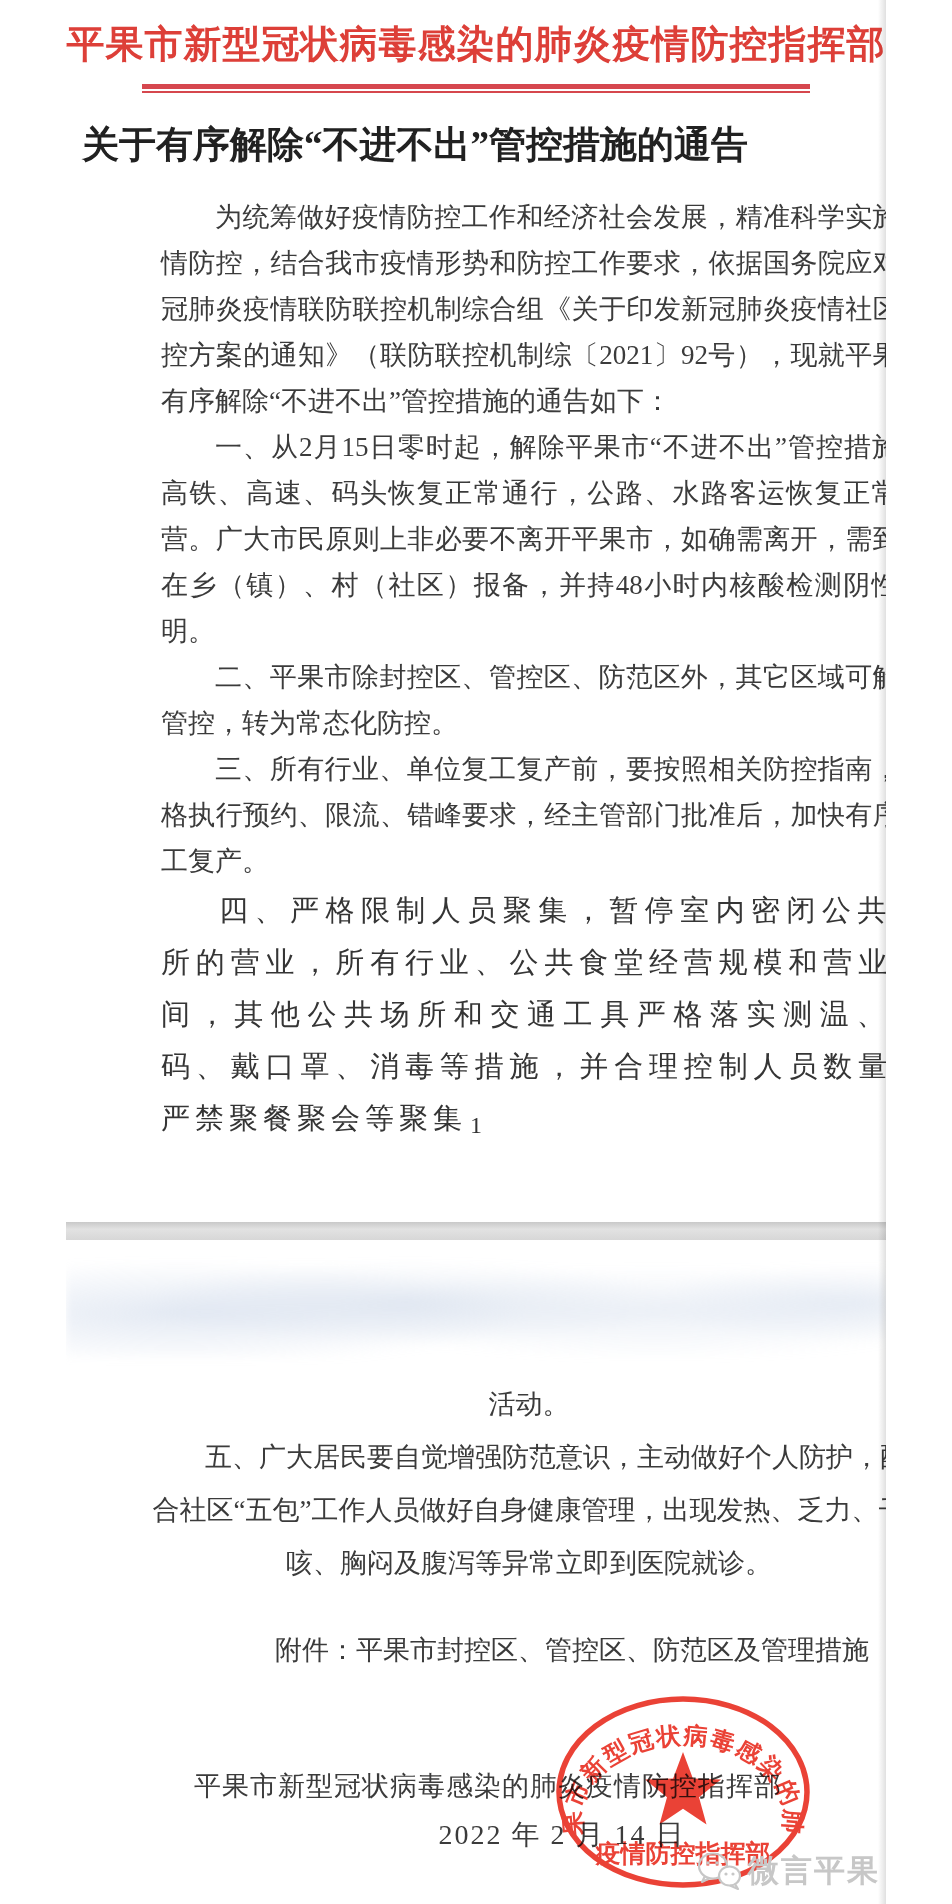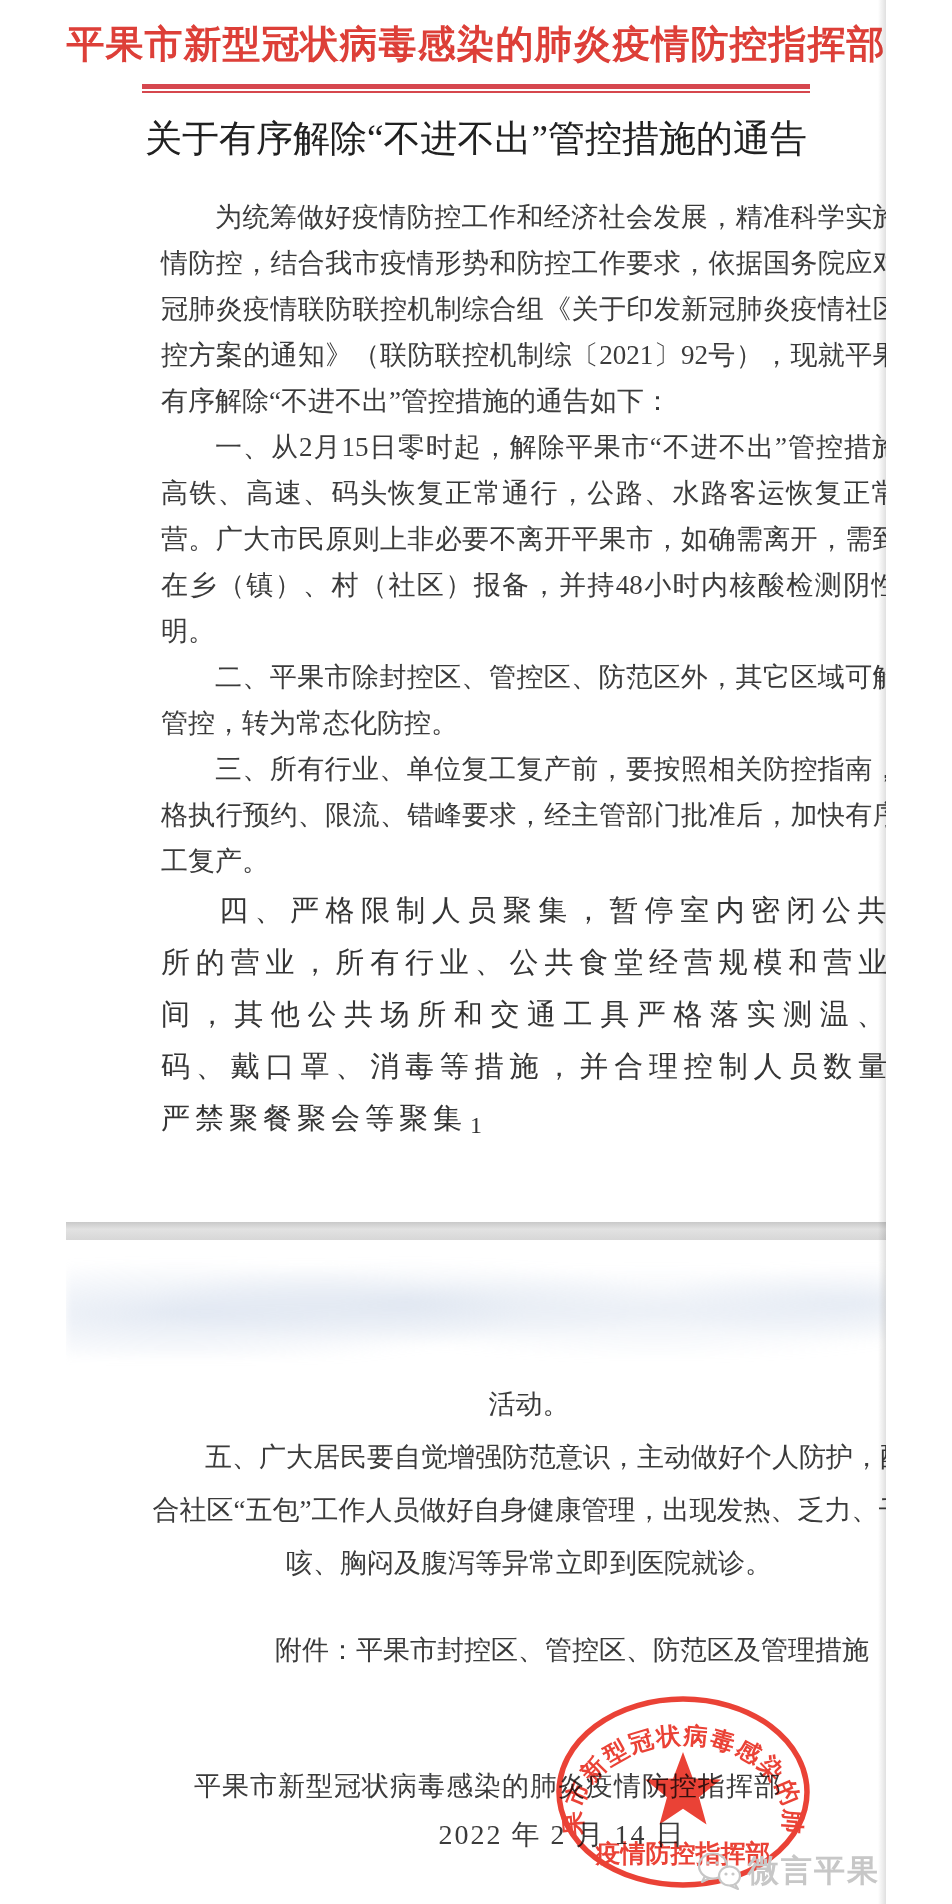--- a/index.html
+++ b/index.html
@@ -24,23 +24,22 @@
     margin:0;padding-top:22px;
     text-align:center;
     font-size:38px;line-height:44px;font-weight:bold;
     color:#dd3f38;letter-spacing:1px;
   }
   .red-rule{margin:18px 76px 0 76px;}
   .red-rule .thick{height:5px;background:#d6474e;}
   .red-rule .gap{height:2px;background:#ffffff;}
   .red-rule .thin{height:2px;background:#d6474e;}
   .doc-title{
-    margin:10px;padding-top:14px;
-    text-align:center;
-    font-size:37px;line-height:44px;font-weight:normal;
+    margin:16px;padding-top:14px;
+    font-size:37px;line-height:44px;font-weight:bold;
     color:#212121;letter-spacing:0px;
   }
   .body1{
     position:absolute;left:95px;top:194px;width:766px;
     font-size:27px;line-height:46px;color:#3b3b3b;
     text-align:justify;
   }
   .body1 p{margin:0;text-indent:2em;}
   .body1 p.spread{
     font-size:29px;letter-spacing:5px;line-height:52px;color:#353535;

